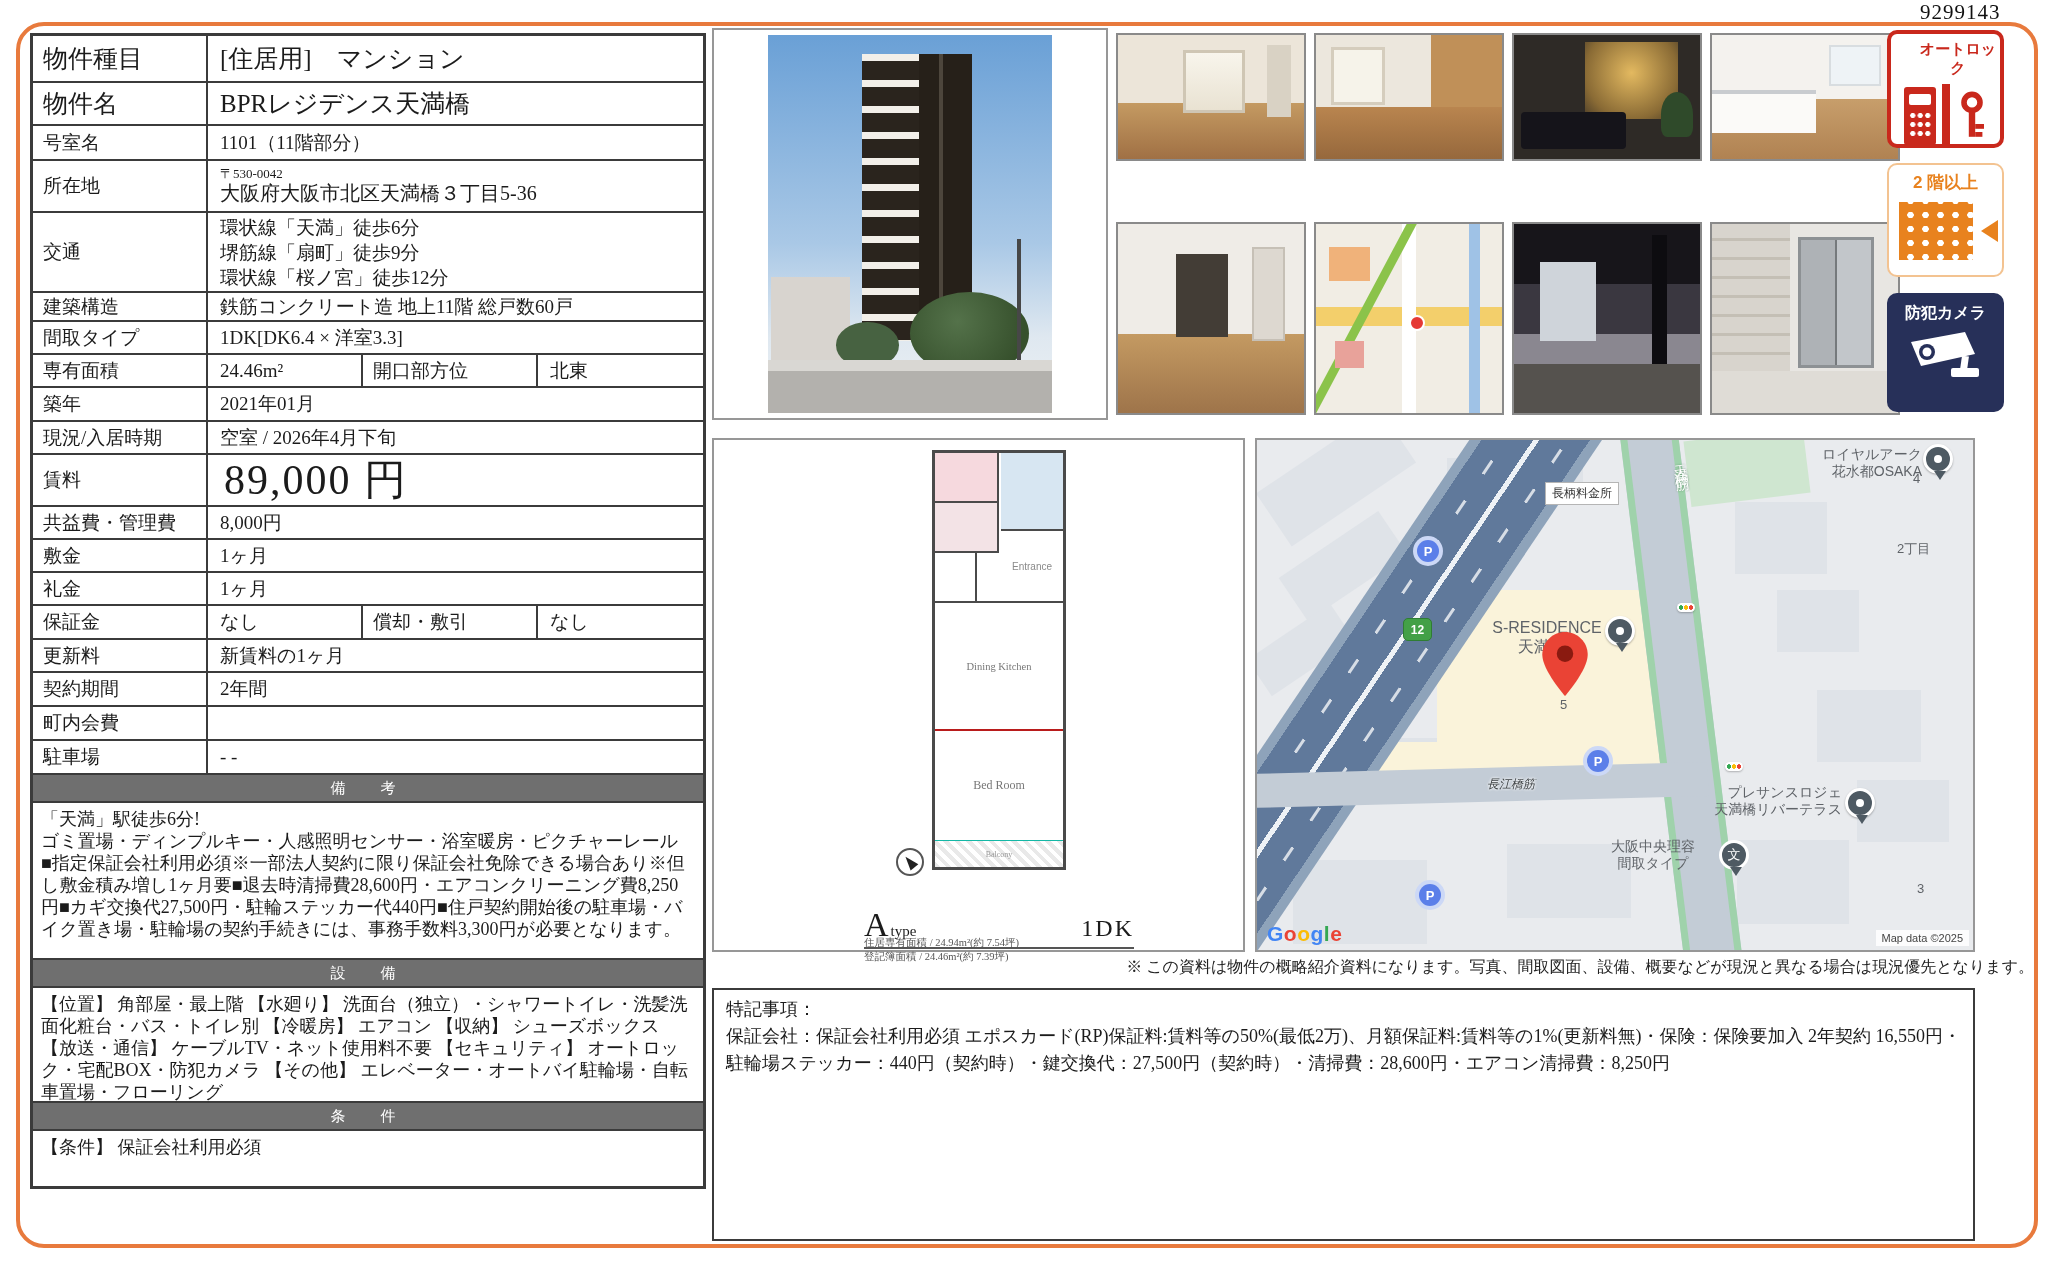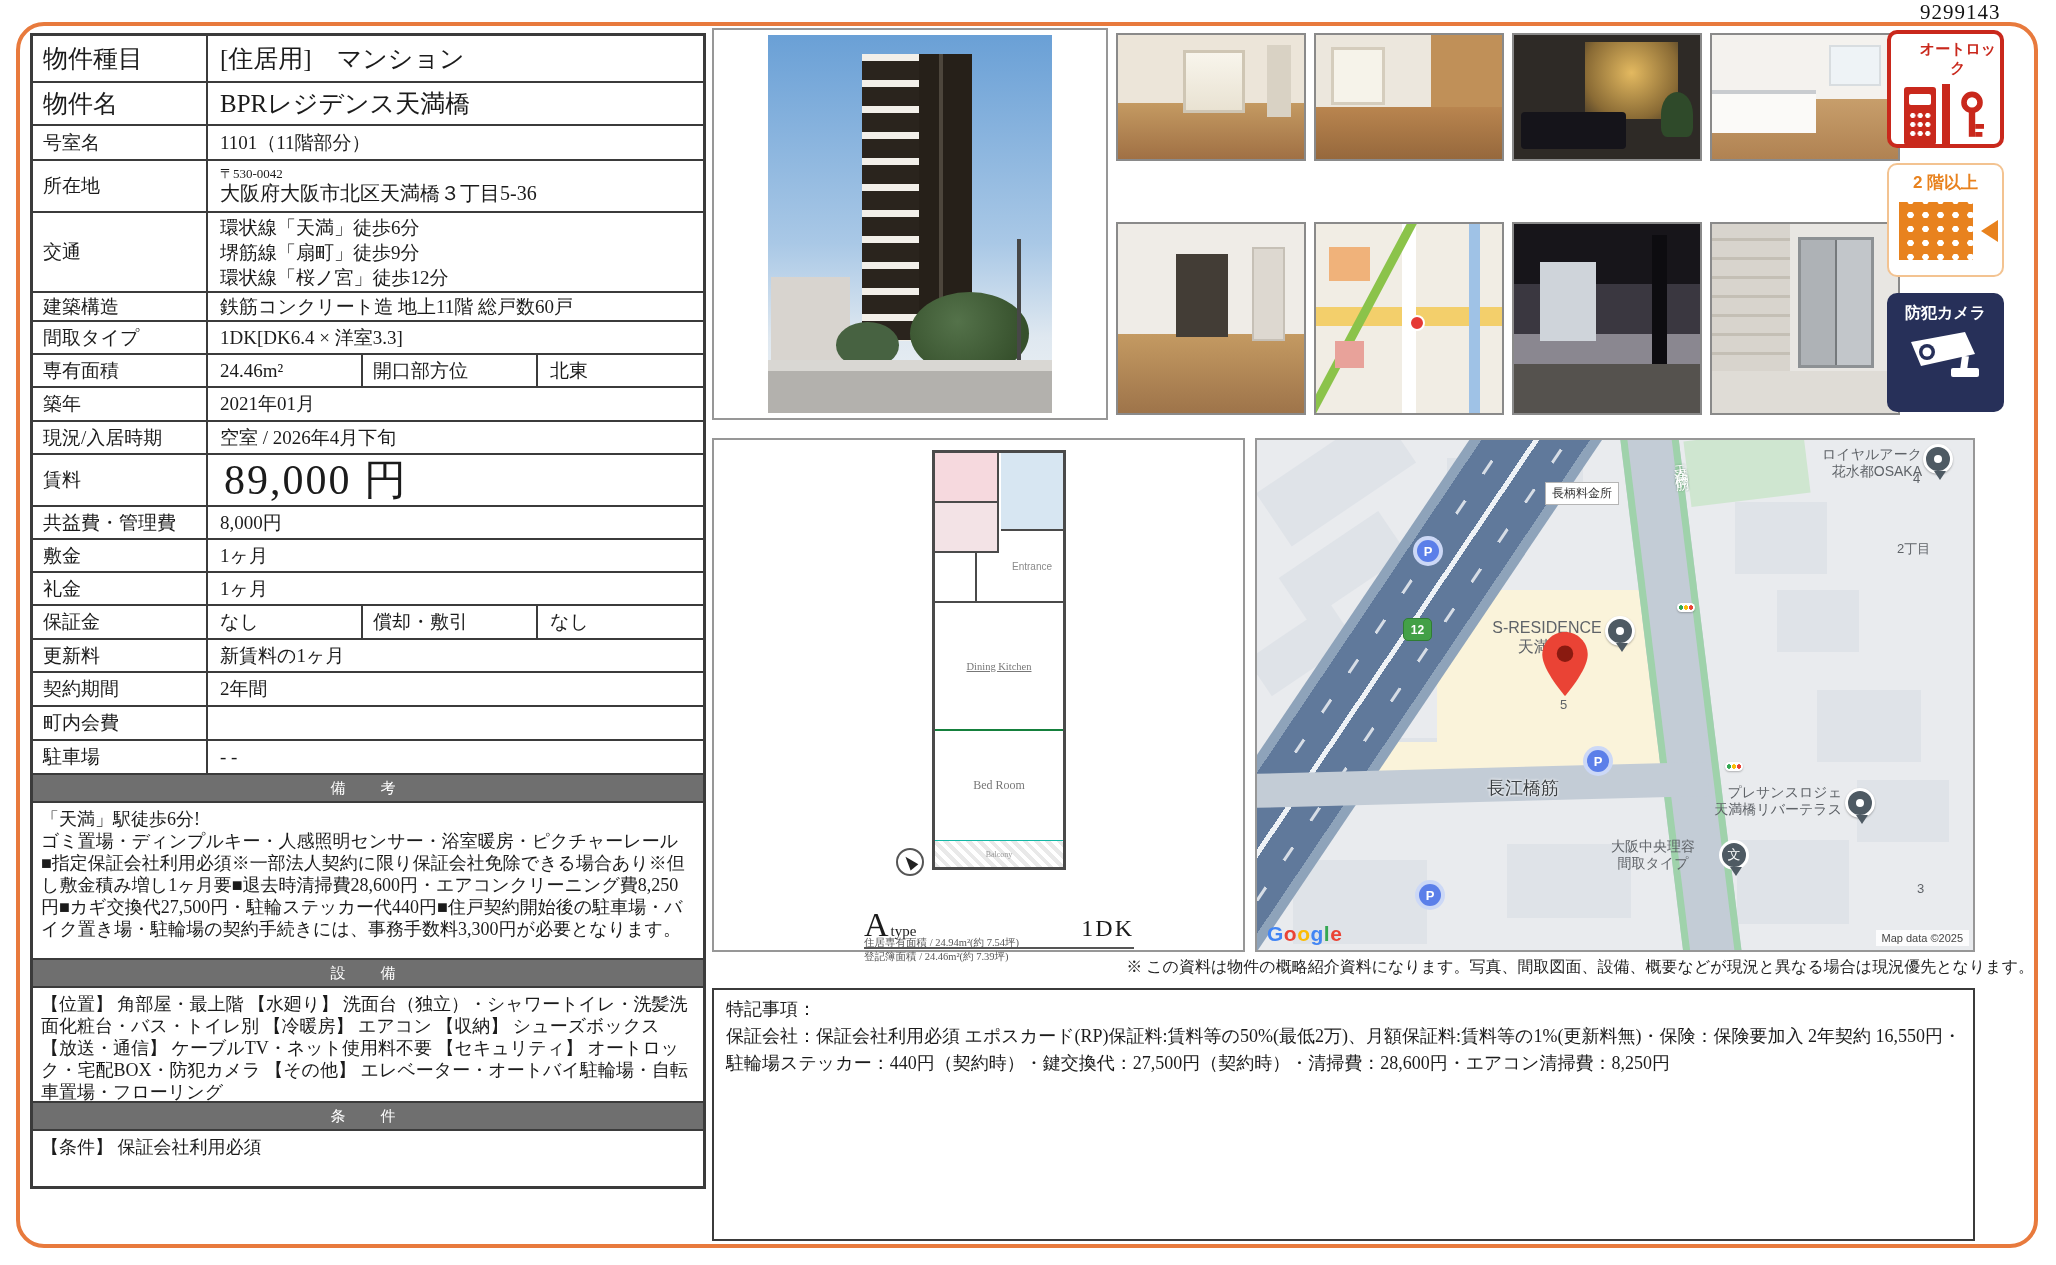--- a/index.html
+++ b/index.html
@@ -125,22 +125,22 @@
   
   .fp-unit{position:absolute;left:218px;top:10px;width:134px;height:420px;
            border:3px solid #4a4a4a;background:#fff;box-sizing:border-box;}
   .fp-wet{position:absolute;left:0;top:0;width:100%;height:150px;border-bottom:2px solid #4a4a4a;box-sizing:border-box;}
   .fp-wc{position:absolute;left:0;top:0;width:64px;height:50px;background:#f6d9de;border-right:2px solid #4a4a4a;border-bottom:2px solid #4a4a4a;box-sizing:border-box;}
   .fp-pow{position:absolute;left:0;top:50px;width:64px;height:50px;background:#f3e3e6;border-right:2px solid #4a4a4a;border-bottom:2px solid #4a4a4a;box-sizing:border-box;}
   .fp-wash{position:absolute;left:0;top:100px;width:42px;height:48px;border-right:2px solid #4a4a4a;border-bottom:0;box-sizing:border-box;background:#fff;}
   .fp-bath{position:absolute;right:0;top:0;width:62px;height:78px;background:#d7e6f2;border-bottom:2px solid #4a4a4a;box-sizing:border-box;}
   .fp-ent{position:absolute;right:0;top:78px;width:62px;height:70px;display:flex;align-items:center;justify-content:center;
           font-size:10px;color:#8a8a8a;font-family:"Liberation Sans",sans-serif;}
-  .fp-dk{position:absolute;left:0;top:150px;width:100%;height:128px;border-bottom:2px solid #15803d;
-         display:flex;align-items:center;justify-content:center;font-size:10.5px;color:#777;box-sizing:border-box;text-decoration:underline;}
+  .fp-dk{position:absolute;left:0;top:150px;width:100%;height:128px;border-bottom:2px solid #b91c1c;
+         display:flex;align-items:center;justify-content:center;font-size:10.5px;color:#777;box-sizing:border-box;}
   .fp-bed{position:absolute;left:0;top:278px;width:100%;height:111px;border-bottom:2px solid #14b8a6;
          display:flex;align-items:center;justify-content:center;font-size:12px;color:#777;box-sizing:border-box;}
   .fp-balc{position:absolute;left:0;bottom:0;width:100%;height:26px;
          background:repeating-linear-gradient(45deg,#e9e9e9 0 4px,#fff 4px 8px);
          display:flex;align-items:center;justify-content:center;font-size:8px;color:#999;}
   .fp-compass{position:absolute;left:182px;top:408px;width:28px;height:28px;border:2px solid #555;border-radius:50%;box-sizing:border-box;}
   .fp-needle{position:absolute;left:7px;top:5px;width:0;height:0;border-left:5px solid transparent;
          border-right:5px solid transparent;border-bottom:14px solid #222;transform:rotate(-40deg);}
   .fp-typeline{position:absolute;left:150px;top:450px;width:270px;border-bottom:2px solid #555;
          display:flex;align-items:baseline;padding-bottom:3px;}
@@ -158,21 +158,21 @@
   .greenp{position:absolute;background:#cfe6d0;}
   .hwy{position:absolute;left:-390px;top:195px;width:1000px;height:110px;transform:rotate(124deg);
        background:linear-gradient(180deg,#8ea3ba 0 10px,#60799b 10px 52px,#eef2f6 52px 57px,#60799b 57px 100px,#8ea3ba 100px 110px);}
   .hwy .dash{position:absolute;left:0;width:100%;height:3px;opacity:.75;
        background:repeating-linear-gradient(90deg,#fff 0 16px,transparent 16px 48px);}
   .vroad{position:absolute;left:396px;top:-16px;width:58px;height:560px;transform:rotate(-7deg);
        background:#c3ccd6;border-left:7px solid #9fd2ab;border-right:7px solid #9fd2ab;box-sizing:border-box;}
   .hroad{position:absolute;left:-4px;top:328px;width:455px;height:34px;background:#c3ccd6;transform:rotate(-1.5deg);}
   .mlabel{position:absolute;color:#5f6368;font-size:14px;line-height:17px;white-space:pre-line;}
   .mlabel.small{font-size:13px;}
-  .roadname{position:absolute;color:#3c4043;font-size:18px;text-shadow:0 0 3px #fff,0 0 3px #fff;}
+  .roadname{position:absolute;color:#3c4043;font-size:12px;text-shadow:0 0 3px #fff,0 0 3px #fff;font-style:italic;}
   .vname{position:absolute;left:414px;top:14px;color:#fff;font-size:14px;writing-mode:vertical-rl;
          letter-spacing:4px;transform:rotate(-7deg);text-shadow:0 0 2px #5a8a68;}
   .tollbox{position:absolute;background:#fff;border:1px solid #b5b5b5;color:#333;font-size:12px;
          padding:2px 6px;white-space:nowrap;}
   .mp{position:absolute;width:22px;height:22px;border-radius:50%;background:#5b7fe9;color:#fff;
       font-weight:bold;font-size:13px;display:flex;align-items:center;justify-content:center;
       box-shadow:0 0 0 4px #ccd8f6;}
   .shield{position:absolute;width:27px;height:21px;background:#43a047;border:1px solid #2f7d33;
       border-radius:5px;color:#fff;font-size:12px;font-weight:bold;display:flex;align-items:center;justify-content:center;}
   .gpin{position:absolute;width:30px;height:30px;border-radius:50%;background:#4e5a63;border:3px solid #fff;

